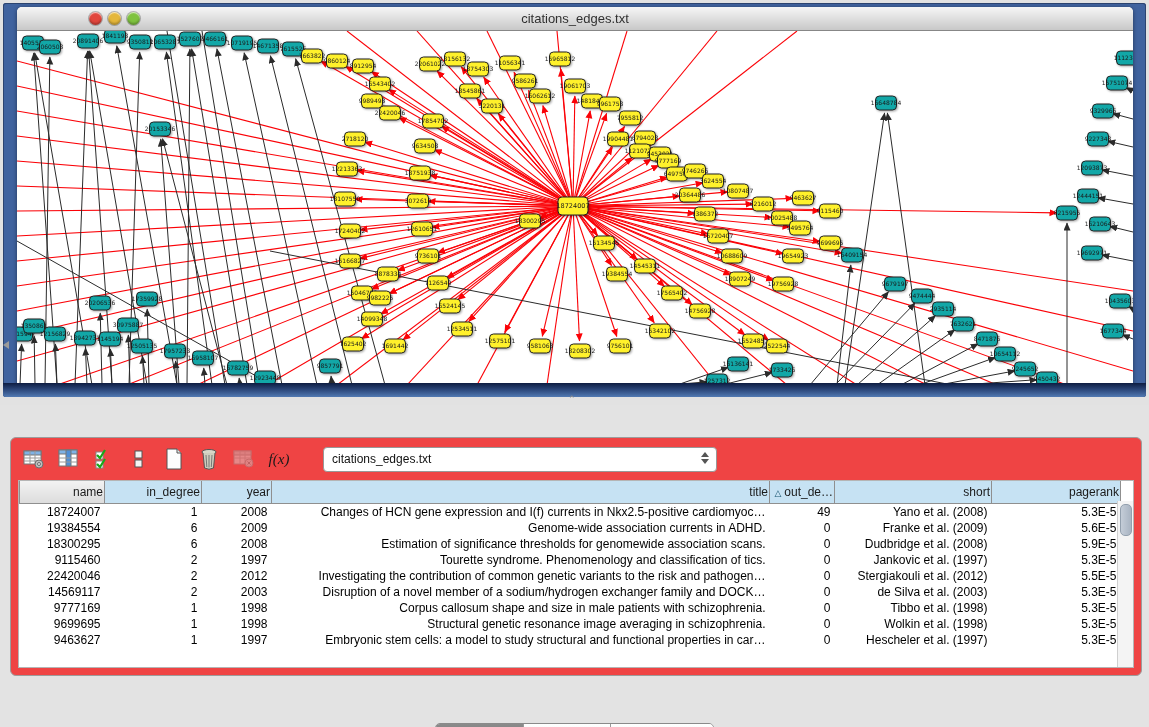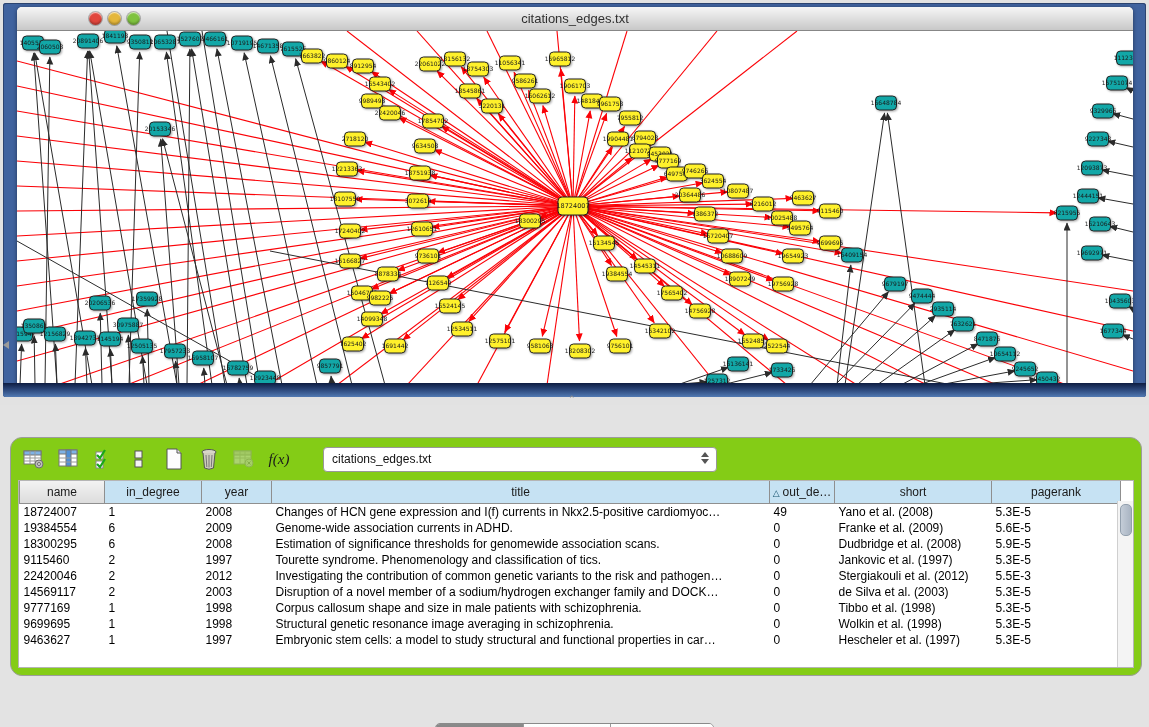--- a/index.html
+++ b/index.html
@@ -26,33 +26,33 @@
   .table-panel{position:absolute;left:0;top:405px;width:1149px;height:322px;background:#e3e3e3;}
   .panel-header{position:relative;height:24px;background:linear-gradient(#ededed,#dddddd);border-bottom:1px solid #c6c6c6;}
   .panel-title{position:absolute;left:9px;top:5px;font-size:12px;color:#3a3a3a;}
   .panel-header-icons{position:absolute;right:8px;top:3px;display:flex;align-items:center;gap:12px;}
   .float-icon{width:16px;height:16px;position:relative;cursor:pointer;}
   .float-icon .sq1{position:absolute;left:1px;top:1px;width:9px;height:9px;border:1.5px solid #a08238;background:#efe7cf;}
   .float-icon .sq2{position:absolute;right:1px;bottom:1px;width:7px;height:7px;border:1.5px solid #3c5c92;background:#dfe7f2;}
   .close-icon{font-size:15px;font-weight:bold;color:#1c1c1c;line-height:16px;cursor:pointer;}
 
   .panel-body{position:absolute;left:0;top:24px;right:0;bottom:0;}
-  .table-container{position:absolute;left:10px;top:8px;width:1130px;height:237px;background:#84cc16;border:1px solid #9c9c9c;border-radius:12px;text-decoration:underline;}
+  .table-container{position:absolute;left:10px;top:8px;width:1130px;height:237px;background:#ef4444;border:1px solid #9c9c9c;border-radius:6px;text-decoration:underline;}
 
   .toolbar{position:absolute;left:10px;top:5px;height:32px;display:flex;align-items:center;gap:9px;}
   .tool-btn{width:26px;height:26px;border:none;background:transparent;padding:1px;display:flex;align-items:center;justify-content:center;cursor:pointer;}
   .tool-btn svg{display:block;}
   .fx-label{font-family:"Liberation Serif",serif;font-style:italic;font-size:15px;color:#1a1a1a;}
   .net-dropdown{position:relative;margin-left:22px;width:392px;height:23px;background:#ffffff;border:1px solid #989898;border-radius:4px;cursor:pointer;}
   .net-dropdown .val{position:absolute;left:8px;top:4px;font-size:12px;color:#111;}
   .dd-arrows{position:absolute;right:7px;top:4px;display:flex;flex-direction:column;gap:2px;}
   .dd-arrows .up{width:0;height:0;border-left:4px solid transparent;border-right:4px solid transparent;border-bottom:5px solid #555;}
   .dd-arrows .down{width:0;height:0;border-left:4px solid transparent;border-right:4px solid transparent;border-top:5px solid #555;}
 
-  .data-table{position:absolute;left:7px;top:42px;right:7px;bottom:7px;background:#ffffff;border:1px solid #b5b5b5;}
+  .data-table{position:absolute;left:7px;top:42px;right:7px;bottom:7px;background:#ffffff;border:1px solid #b5b5b5;text-align:right;}
   table{border-collapse:collapse;table-layout:fixed;width:1101px;font-size:12px;}
   th{height:20px;background:#c6e2f3;border:1px solid #8f8f8f;border-top:none;font-weight:normal;color:#1a1a1a;overflow:hidden;white-space:nowrap;cursor:pointer;}
   th.key-col{background:linear-gradient(#f2f2f2,#dcdcdc);}
   th .sort-tri{font-size:9px;margin-right:3px;color:#16536e;}
   td{height:16px;padding:0 4px;color:#000;overflow:hidden;white-space:nowrap;text-overflow:clip;border:none;}
   tbody tr{cursor:default;}
   .vscroll{position:absolute;right:0;top:20px;bottom:0;width:15px;background:#f4f4f4;border-left:1px solid #cfcfcf;}
   .vscroll .thumb{position:absolute;left:2px;top:3px;width:10px;height:30px;border-radius:5px;background:linear-gradient(90deg,#c4cdd8,#a9b4c2);border:1px solid #93a0ae;cursor:pointer;}
 
   
@@ -913,21 +913,21 @@
                   <td>Jankovic et al. (1997)</td>
                   <td>5.3E-5</td>
                 </tr>
                 <tr>
                   <td>22420046</td>
                   <td>2</td>
                   <td>2012</td>
                   <td>Investigating the contribution of common genetic variants to the risk and pathogen…</td>
                   <td>0</td>
                   <td>Stergiakouli et al. (2012)</td>
-                  <td>5.5E-3</td>
+                  <td>5.5E-5</td>
                 </tr>
                 <tr>
                   <td>14569117</td>
                   <td>2</td>
                   <td>2003</td>
                   <td>Disruption of a novel member of a sodium/hydrogen exchanger family and DOCK…</td>
                   <td>0</td>
                   <td>de Silva et al. (2003)</td>
                   <td>5.3E-5</td>
                 </tr>

